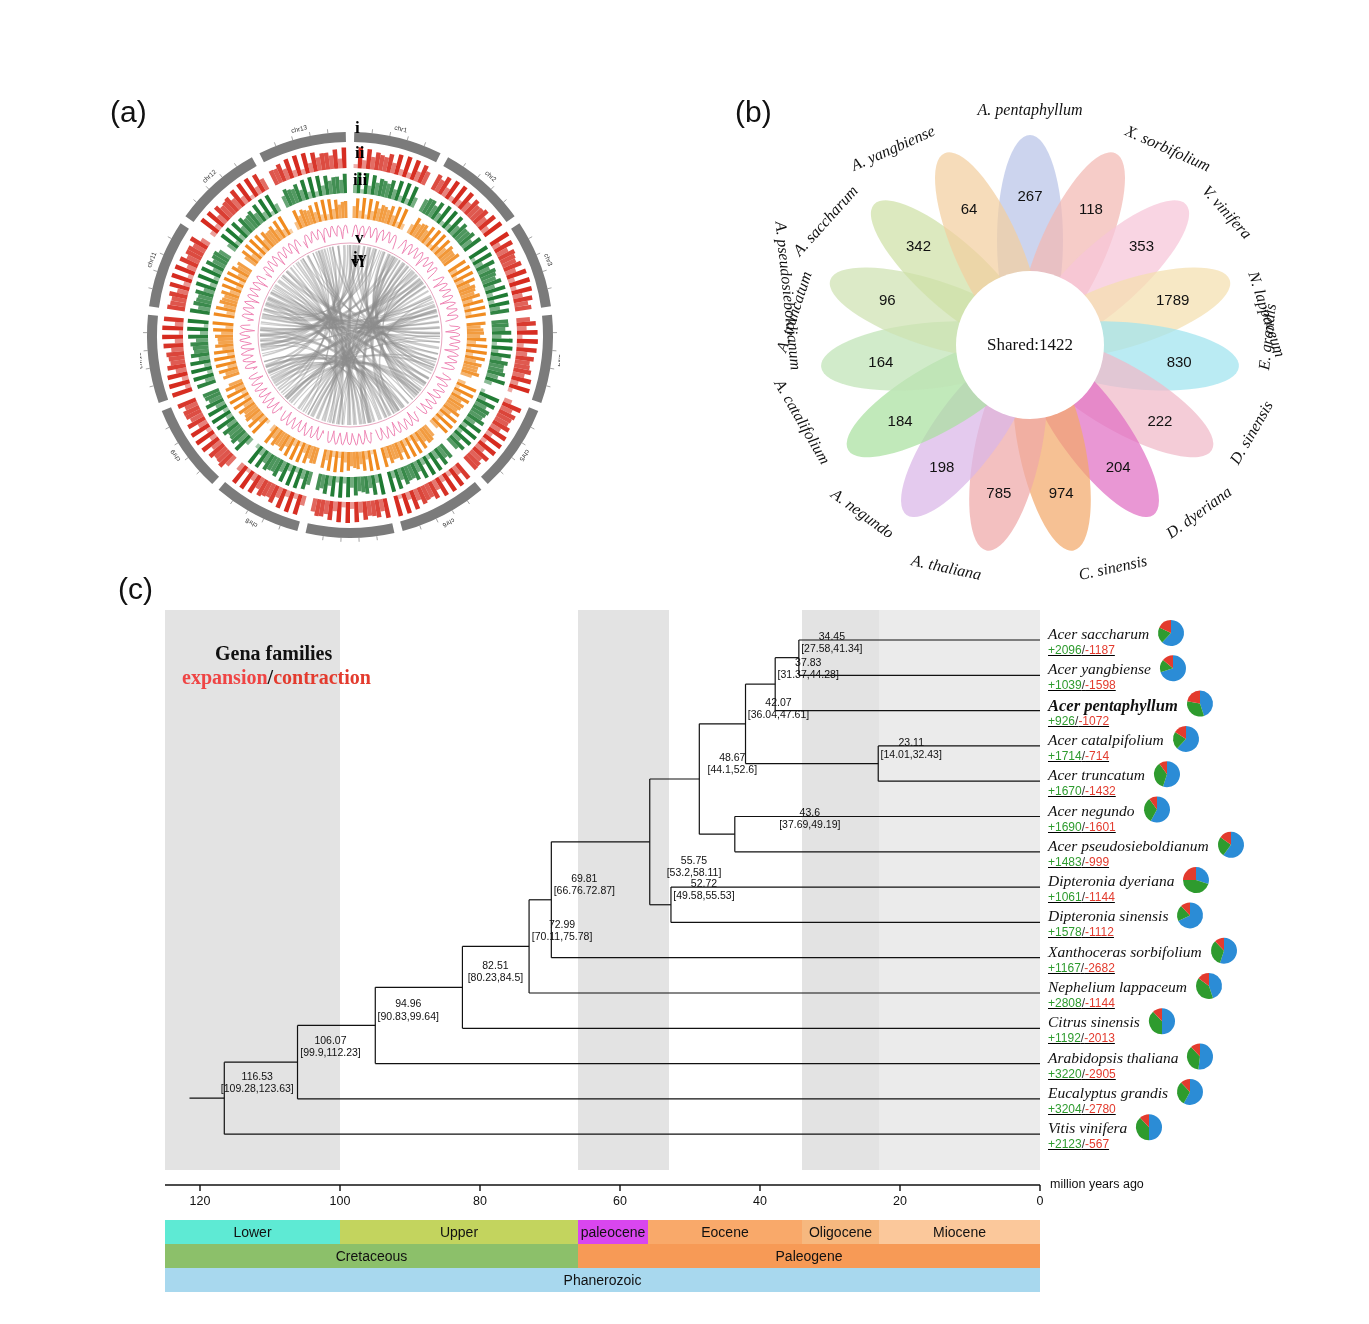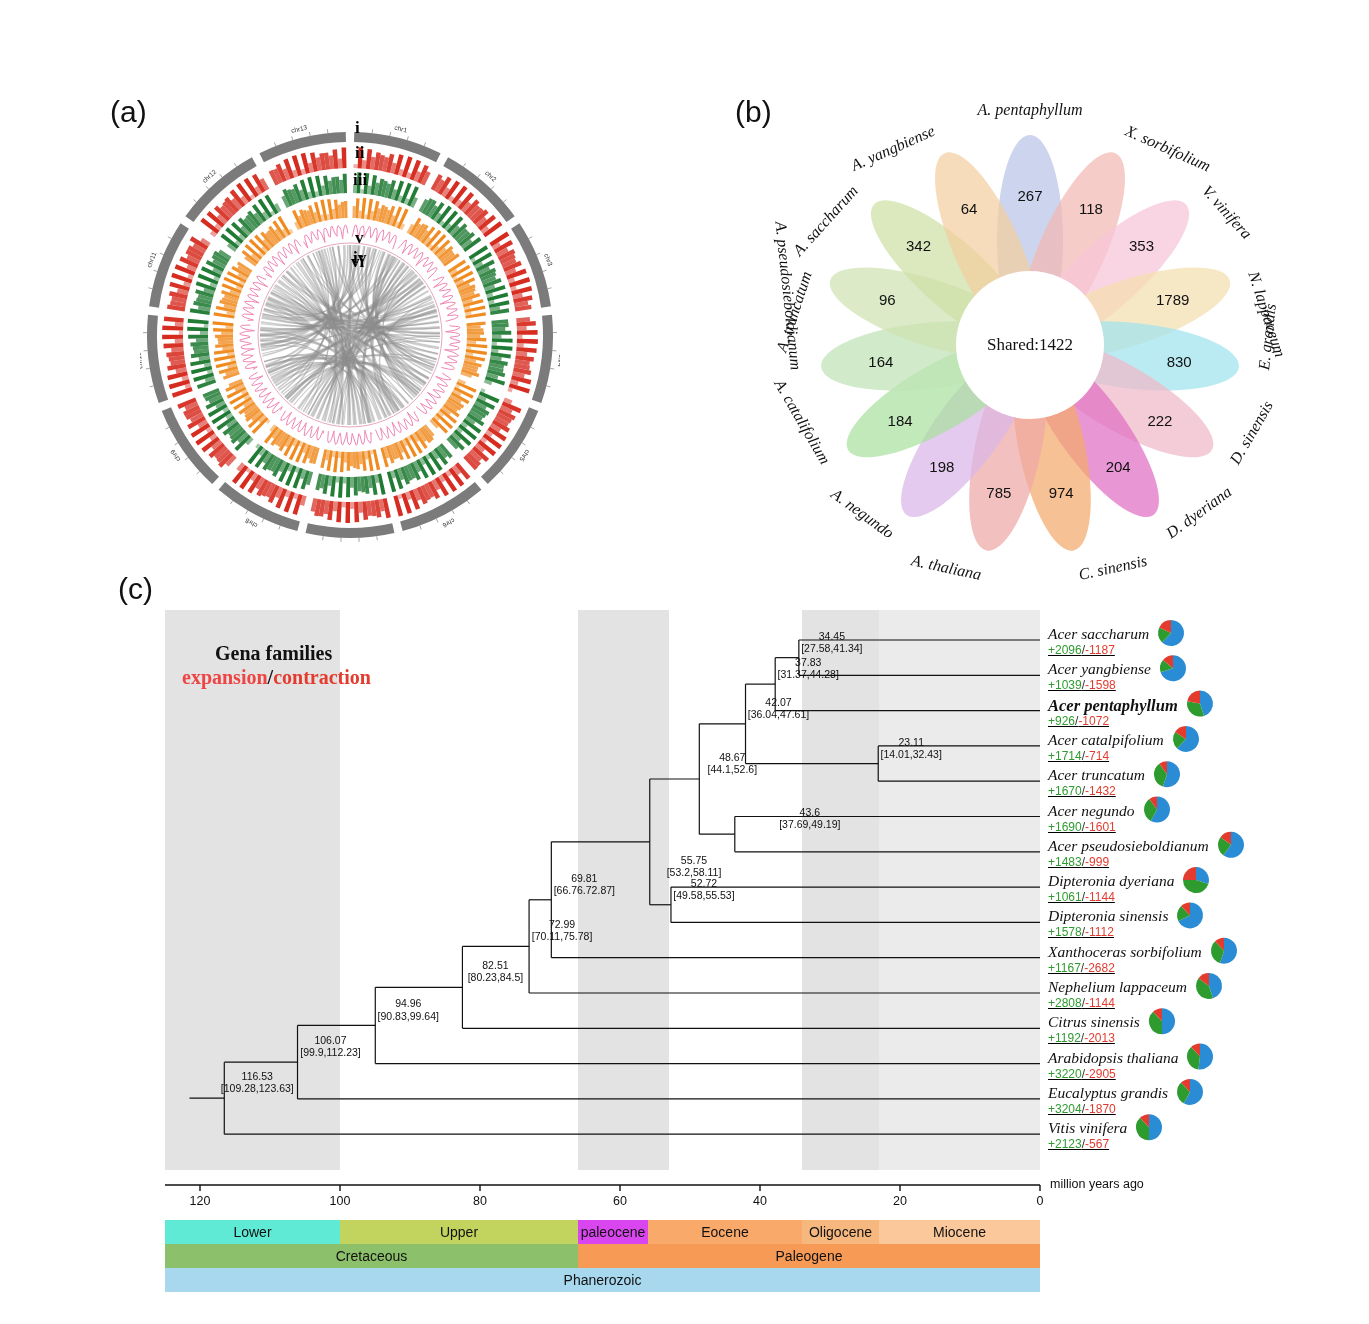--- a/index.html
+++ b/index.html
@@ -1270,21 +1270,21 @@
       <div class="tip-counts" style="left: 938px; top: 325.4px;"><span class="e">+1578</span><span class="s">/</span><span class="c">-1112</span></div>
       <div class="tip-name" style="left: 938px; top: 342.7px;">Xanthoceras sorbifolium</div>
       <div class="tip-counts" style="left: 938px; top: 360.7px;"><span class="e">+1167</span><span class="s">/</span><span class="c">-2682</span></div>
       <div class="tip-name" style="left: 938px; top: 378px;">Nephelium lappaceum</div>
       <div class="tip-counts" style="left: 938px; top: 396px;"><span class="e">+2808</span><span class="s">/</span><span class="c">-1144</span></div>
       <div class="tip-name" style="left: 938px; top: 413.3px;">Citrus sinensis</div>
       <div class="tip-counts" style="left: 938px; top: 431.3px;"><span class="e">+1192</span><span class="s">/</span><span class="c">-2013</span></div>
       <div class="tip-name" style="left: 938px; top: 448.6px;">Arabidopsis thaliana</div>
       <div class="tip-counts" style="left: 938px; top: 466.6px;"><span class="e">+3220</span><span class="s">/</span><span class="c">-2905</span></div>
       <div class="tip-name" style="left: 938px; top: 483.9px;">Eucalyptus grandis</div>
-      <div class="tip-counts" style="left: 938px; top: 501.9px;"><span class="e">+3204</span><span class="s">/</span><span class="c">-1870</span></div>
+      <div class="tip-counts" style="left: 938px; top: 501.9px;"><span class="e">+3204</span><span class="s">/</span><span class="c">-2780</span></div>
       <div class="tip-name" style="left: 938px; top: 519.2px;">Vitis vinifera</div>
       <div class="tip-counts" style="left: 938px; top: 537.2px;"><span class="e">+2123</span><span class="s">/</span><span class="c">-567</span></div>
     </div>
   <div id="axis-labels">
       <div class="axis-tick" style="left: 90px; top: 594px;">120</div>
       <div class="axis-tick" style="left: 230px; top: 594px;">100</div>
       <div class="axis-tick" style="left: 370px; top: 594px;">80</div>
       <div class="axis-tick" style="left: 510px; top: 594px;">60</div>
       <div class="axis-tick" style="left: 650px; top: 594px;">40</div>
       <div class="axis-tick" style="left: 790px; top: 594px;">20</div>

